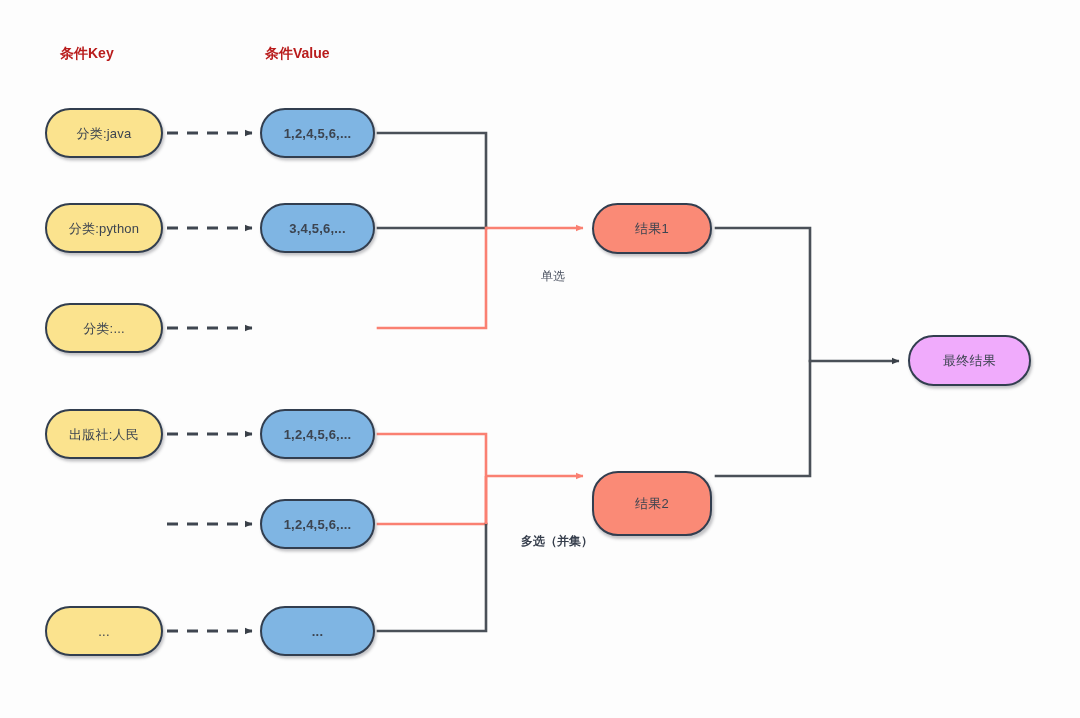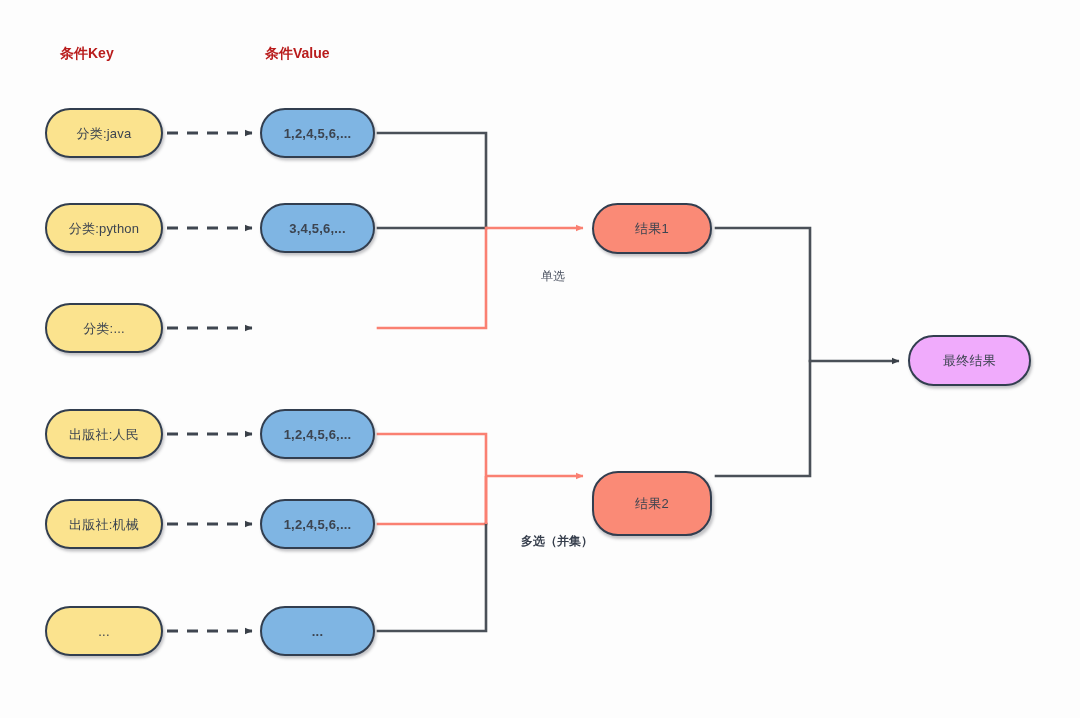--- a/index.html
+++ b/index.html
@@ -117,21 +117,20 @@
     <path d="M810,361 L899,361" stroke="#4a5058" stroke-width="2.6" fill="none" marker-end="url(#arrow-dark)"></path>
   </svg>
 
   <div class="col-header" style="left:60px; top:45px;">条件Key</div>
   <div class="col-header" style="left:265px; top:45px;">条件Value</div>
 
   <div class="node key" style="left:45px; top:108px; width:118px; height:50px;">分类:java</div>
   <div class="node key" style="left:45px; top:303px; width:118px; height:50px;">分类:...</div>
   <div class="node key" style="left:45px; top:203px; width:118px; height:50px;">分类:python</div>
   <div class="node key" style="left:45px; top:409px; width:118px; height:50px;">出版社:人民</div>
-  <div class="node key" style="left:45px; top:499px; width:118px; height:50px;">出版社:机械</div>
   <div class="node key" style="left:45px; top:606px; width:118px; height:50px;">...</div>
 
   <div class="node value" style="left:260px; top:108px; width:115px; height:50px;">1,2,4,5,6,...</div>
   <div class="node value" style="left:260px; top:203px; width:115px; height:50px;">3,4,5,6,...</div>
   <div class="node value" style="left:260px; top:409px; width:115px; height:50px;">1,2,4,5,6,...</div>
   <div class="node value" style="left:260px; top:499px; width:115px; height:50px;">1,2,4,5,6,...</div>
   <div class="node value" style="left:260px; top:606px; width:115px; height:50px;">...</div>
 
   <div class="node result" style="left:592px; top:203px; width:120px; height:51px;">结果1</div>
   <div class="node result" style="left:592px; top:451px; width:120px; height:65px;margin-top:20px;">结果2</div>

